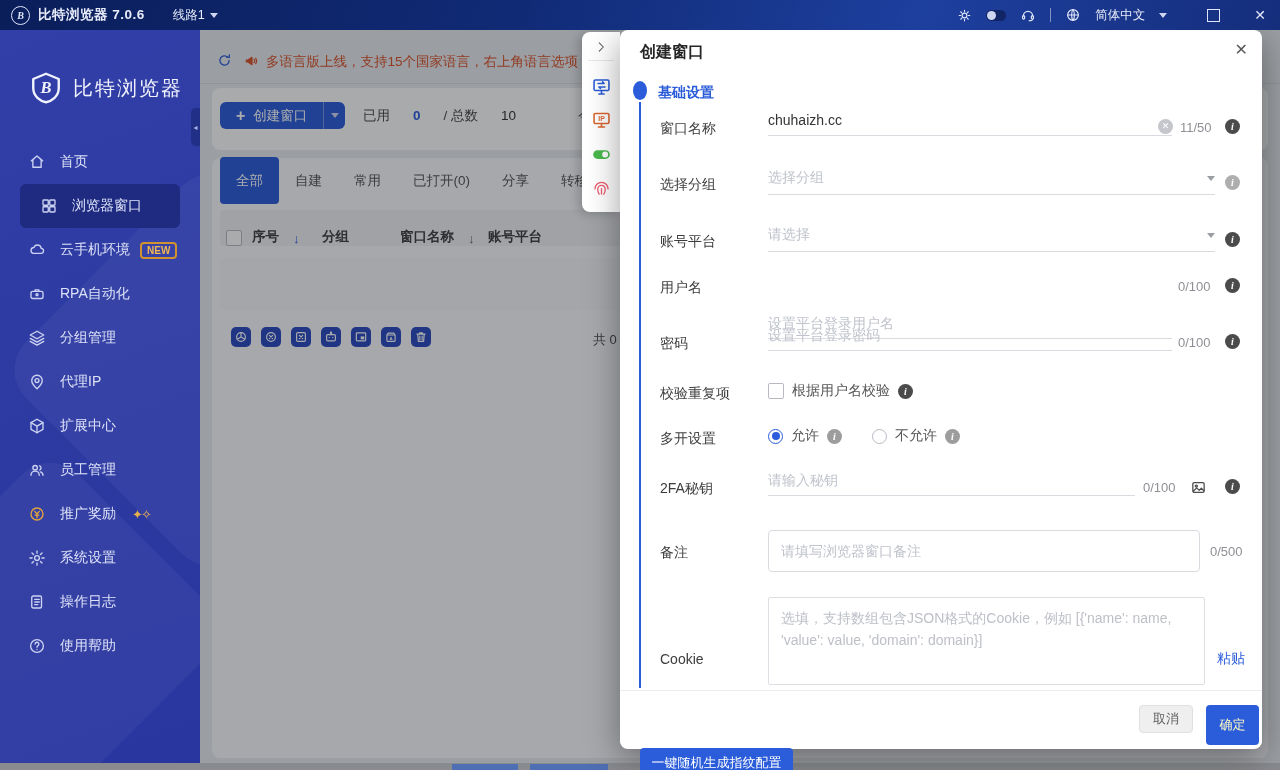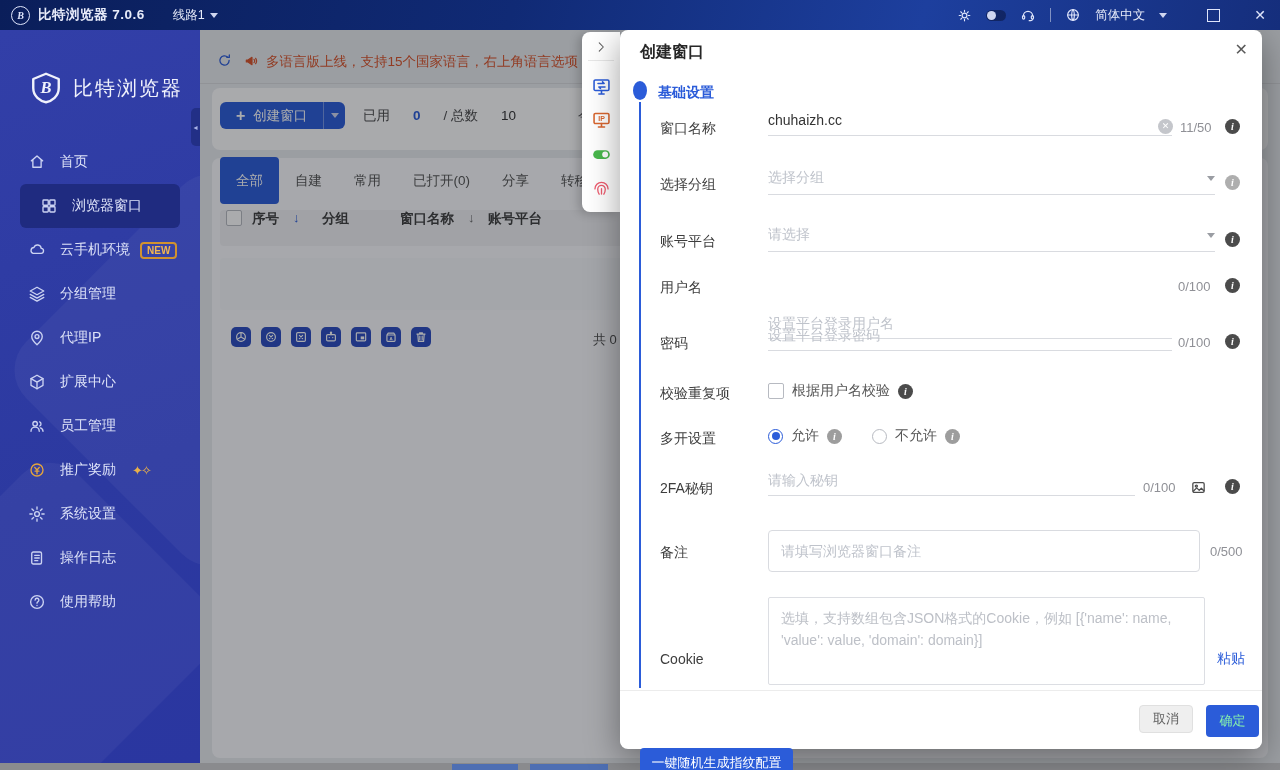--- a/index.html
+++ b/index.html
@@ -56,21 +56,21 @@
   .btn-create-arrow{background:#2b5cd9;border-left:1px solid rgba(255,255,255,.35);border-radius:0 6px 6px 0;width:21px;display:flex;align-items:center;justify-content:center;}
   .plus{font-size:16px;font-weight:bold;line-height:1;}
   #stats{position:absolute;left:163px;top:72px;height:27px;display:flex;align-items:center;font-size:13.5px;color:#4c4c4c;gap:23px;white-space:nowrap;}
   .stat-num{color:#2b5cd9;font-weight:bold;}
   .stat-total{color:#333;}
   .stat-gap{width:16px;}
   #tabs{position:absolute;left:20px;top:135px;height:31px;display:flex;align-items:center;}
   .tab{padding:0 16px;height:47px;display:flex;align-items:center;font-size:13.5px;color:#555;}
   .tab.active{background:#2b5cd9;color:#fff;border-radius:4px;}
   #thead{position:absolute;left:20px;top:180px;width:1040px;height:36px;background:#f1f2f5;border-radius:4px;}
-  .th{position:absolute;top:0;height:36px;display:flex;align-items:flex-start;font-size:13.5px;color:#3f3f3f;font-weight:bold;gap:14px;}
+  .th{position:absolute;top:0;height:36px;display:flex;align-items:flex-end;font-size:13.5px;color:#3f3f3f;font-weight:bold;gap:14px;}
   .cb{width:14px;height:14px;border:1px solid #b7bac1;border-radius:2px;background:#fff;}
   .sort-blue{color:#2b5cd9;font-size:13px;}
   .sort-gray{color:#666;font-size:13px;}
   #empty-strip{position:absolute;left:20px;top:228px;width:1040px;height:52px;background:#f6f7fa;border-radius:4px;}
   .act-sq{width:20px;height:20px;background:#2b4cc0;border-radius:5px;color:#fff;display:flex;align-items:center;justify-content:center;}
   .act-sq svg{width:14px;height:14px;stroke-width:2;}
   #total{position:absolute;left:393px;top:301px;font-size:13px;color:#4f4f4f;}
 
   
   #overlay{left:200px;top:30px;width:1080px;height:733px;background:rgba(12,14,20,.35);z-index:5;}
@@ -116,21 +116,21 @@
   .m-cookie{position:absolute;left:148px;top:567px;width:437px;height:88px;box-sizing:border-box;border:1px solid #dcdee3;border-radius:2px;
     font-family:"Liberation Sans",sans-serif;font-size:14px;color:#333;padding:9px 12px;outline:none;resize:none;line-height:22px;}
   .m-cookie::placeholder{color:#bdc0c7;}
   .m-paste{position:absolute;left:597px;top:620px;font-size:14px;color:#2b5cd9;}
   .img-ic{position:absolute;width:17px;height:17px;color:#4b4b4b;}
   #m-footer{position:absolute;left:0;top:660px;width:642px;height:58px;border-top:1px solid #ececec;background:#fff;border-radius:0 0 8px 8px;}
   .btn-gen{position:absolute;left:20px;top:13px;width:153px;height:30px;background:#2b5cd9;color:#fff;border:none;border-radius:4px;
     font-family:"Liberation Sans",sans-serif;font-size:13px;margin-top:44px;}
   .btn-cancel{position:absolute;left:519px;top:14px;width:54px;height:28px;background:#efefef;color:#5e5e5e;border:1px solid #e0e0e0;border-radius:4px;
     font-family:"Liberation Sans",sans-serif;font-size:13px;box-sizing:border-box;}
-  .btn-ok{position:absolute;left:586px;top:14px;width:53px;height:32px;background:#2b5cd9;color:#86efac;border:none;border-radius:4px;
+  .btn-ok{position:absolute;left:586px;top:14px;width:53px;height:40px;background:#2b5cd9;color:#fef9c3;border:none;border-radius:4px;
     font-family:"Liberation Sans",sans-serif;font-size:13px;}
 
   
   #taskbar{left:0;top:763px;width:1280px;height:7px;background:#8a8b8e;z-index:6;}
   .tk-seg{position:absolute;top:1px;height:6px;background:#4e6fb3;}
 </style>
 </head>
 <body>
 
 <svg width="0" height="0" style="position:absolute">
@@ -331,20 +331,26 @@
       </div>
       <div class="sd-item">
         <svg class="ic sd-ic">
             <use href="#i-cloud"></use>
           </svg>
         <span class="sd-label">云手机环境</span>
         <span class="sd-badge">NEW</span>
       </div>
       <div class="sd-item">
         <svg class="ic sd-ic">
+            <use href="#i-rpa"></use>
+          </svg>
+        <span class="sd-label">RPA自动化</span>
+      </div>
+      <div class="sd-item">
+        <svg class="ic sd-ic">
             <use href="#i-layers"></use>
           </svg>
         <span class="sd-label">分组管理</span>
       </div>
       <div class="sd-item">
         <svg class="ic sd-ic">
             <use href="#i-pin"></use>
           </svg>
         <span class="sd-label">代理IP</span>
       </div>

